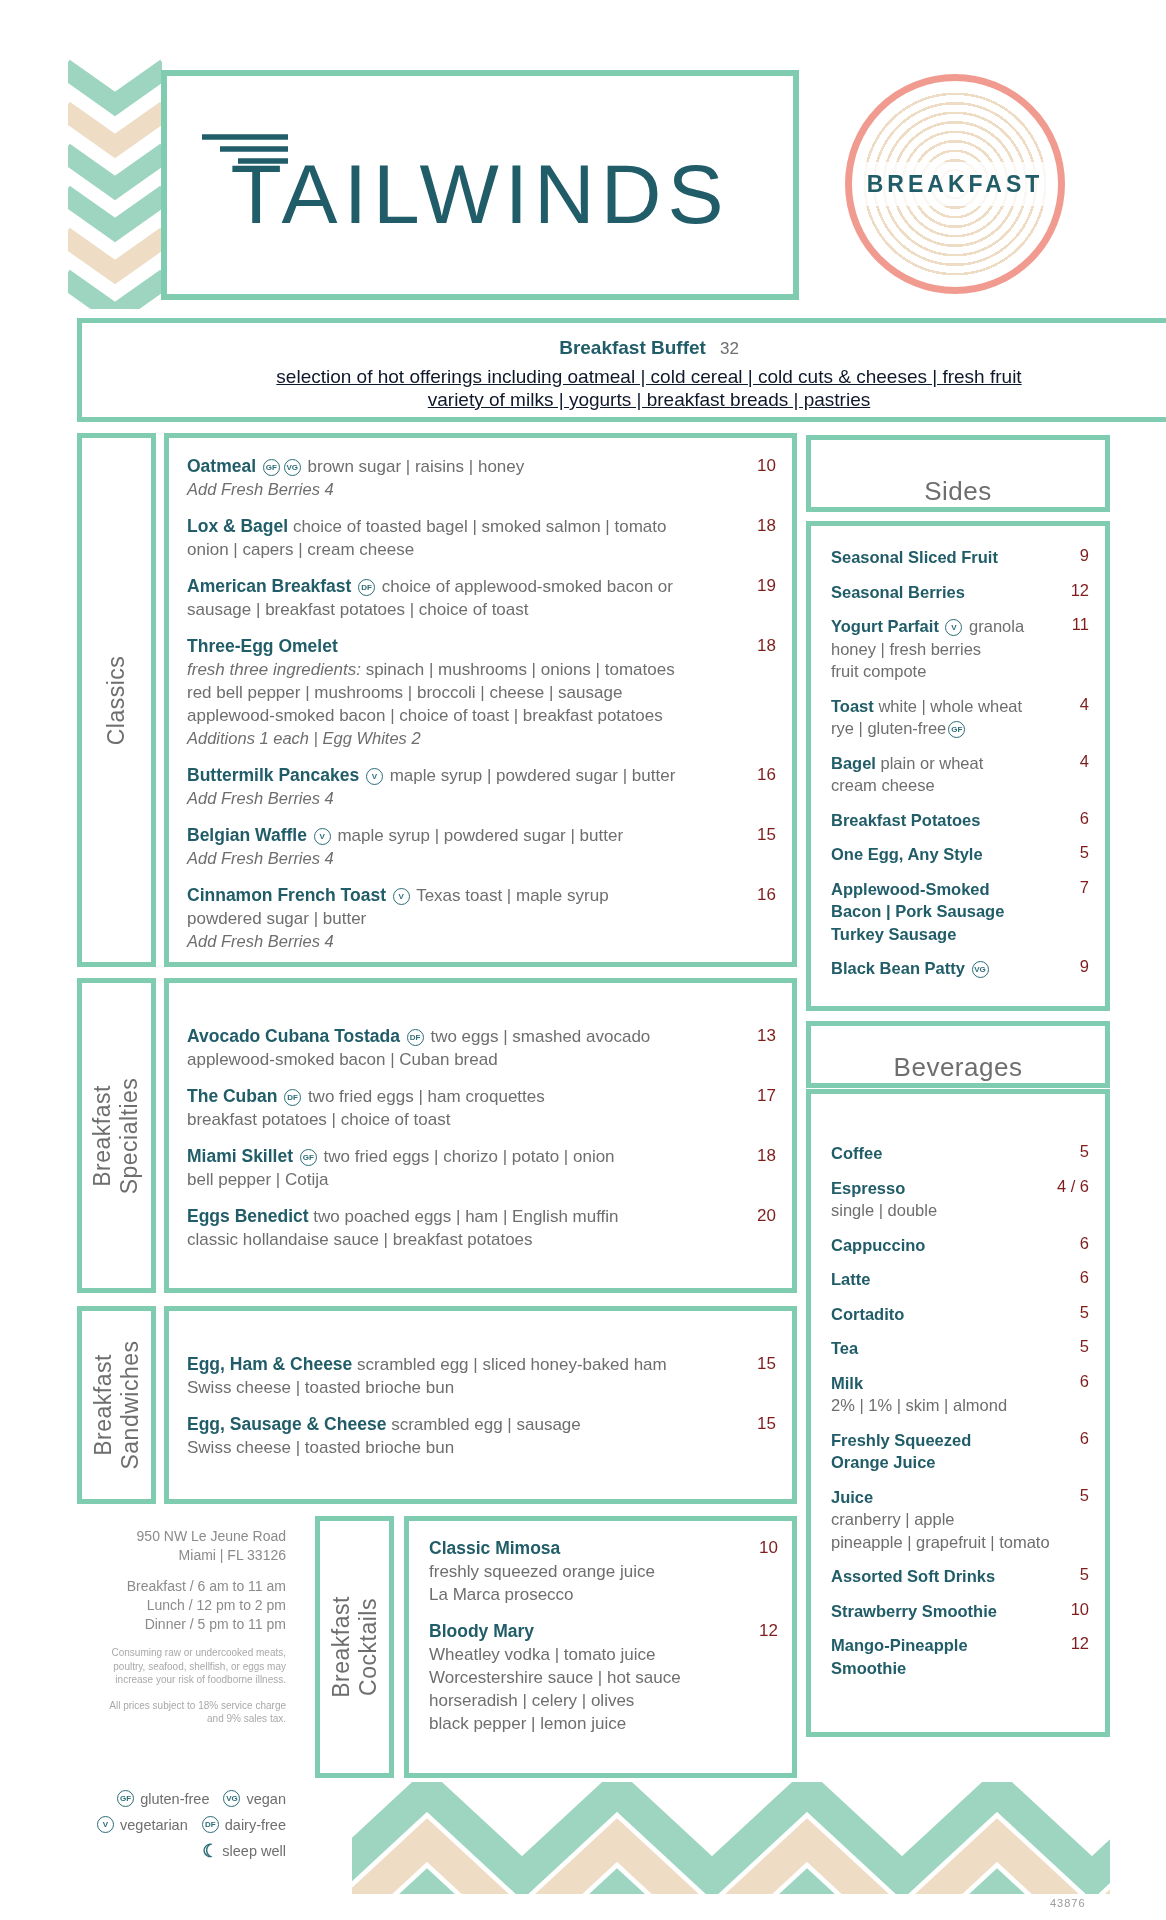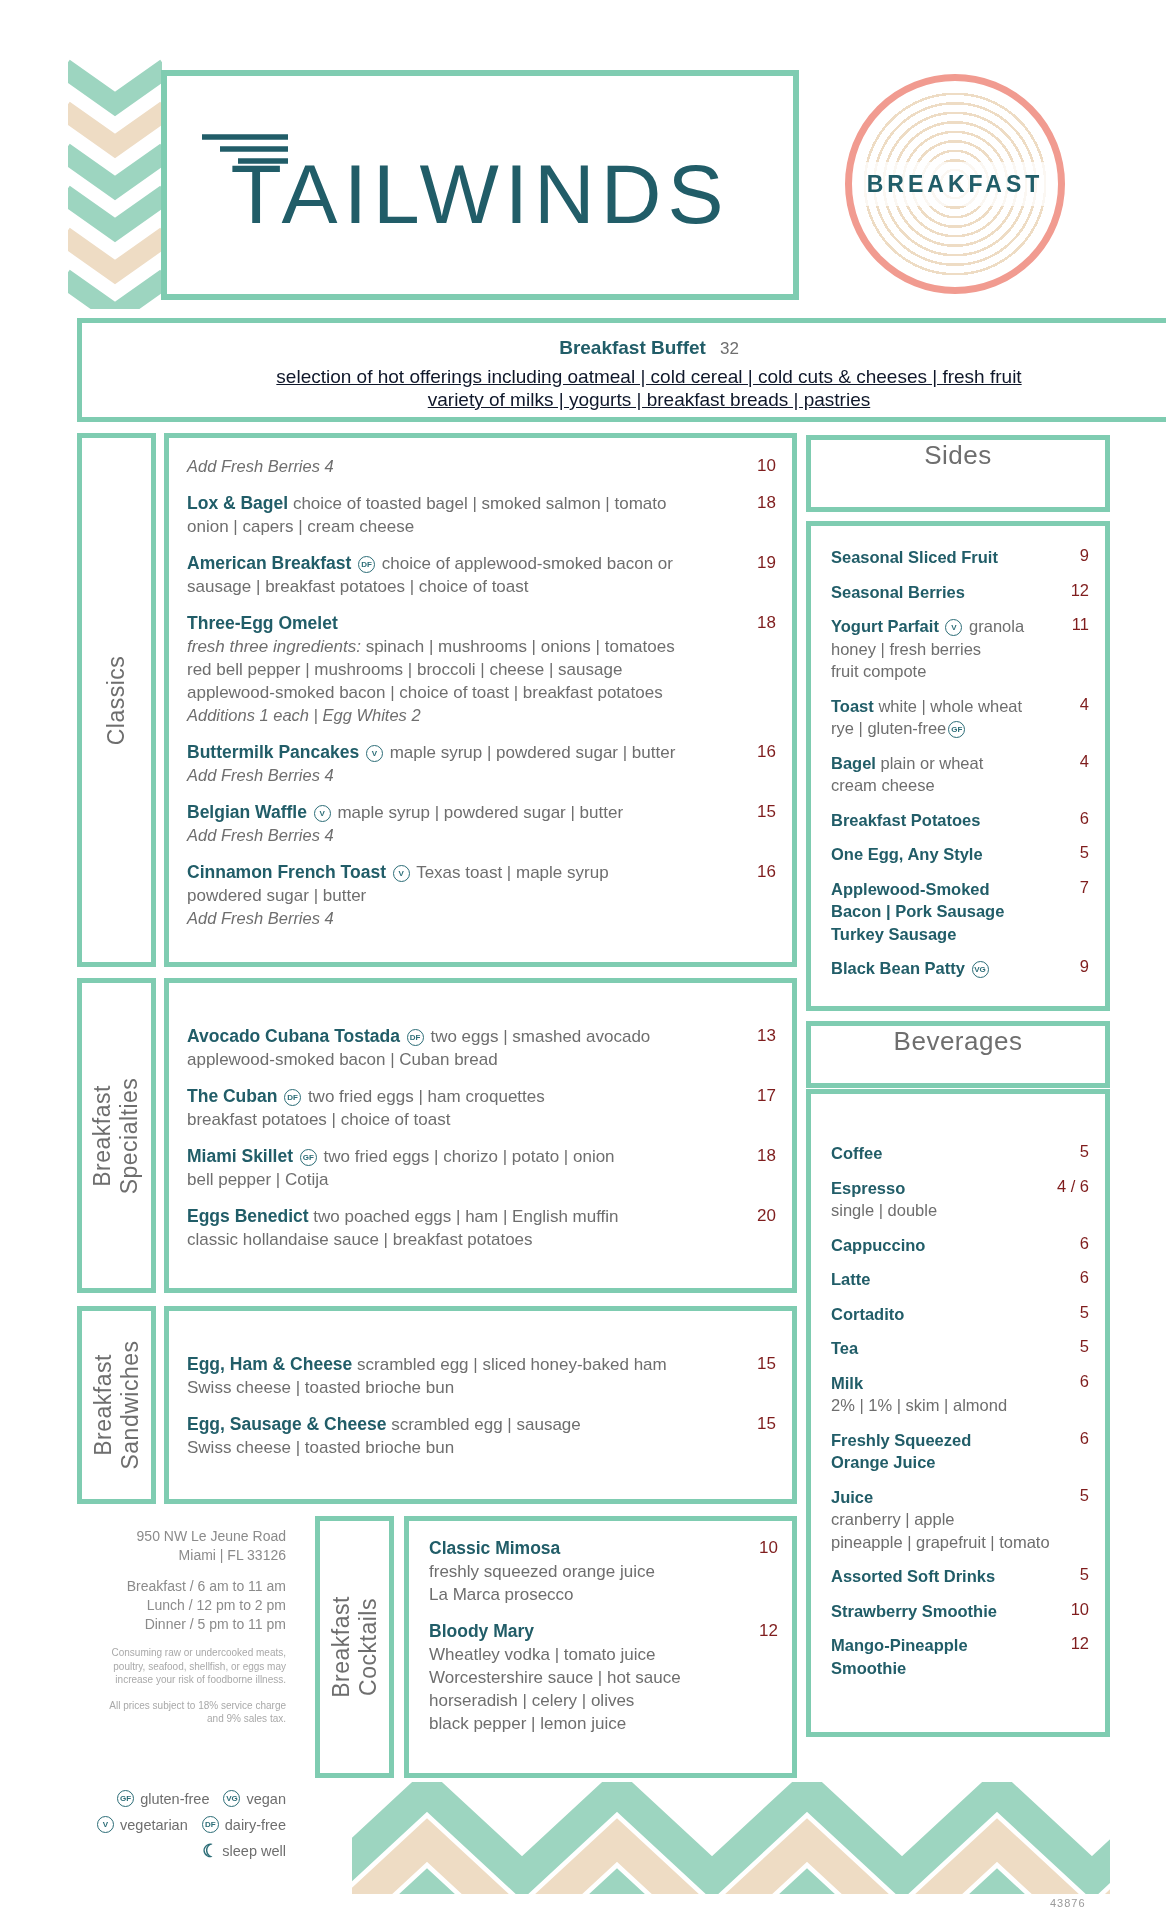--- a/index.html
+++ b/index.html
@@ -53,21 +53,21 @@
   .desc{color:#6e6e6e;white-space:pre-line;}
   .lead{font-style:italic;color:#6e6e6e;}
   .note{font-style:italic;color:#6e6e6e;font-size:16.5px;}
   .price{position:absolute;right:0;top:1px;font-size:17px;color:#7f1d1d;margin-left:33px;}
 
   .di{display:inline-block;width:17px;height:17px;border:1.2px solid #2c6d77;border-radius:50%;
       color:#2c6d77;font-size:8px;font-weight:bold;line-height:15px;text-align:center;
       vertical-align:2px;margin:0 2px;}
 
   
-  .rhead{display:flex;align-items:flex-start;justify-content:center;font-size:26px;color:#6e6e6e;letter-spacing:0.5px;}
+  .rhead{display:flex;align-items:flex-end;justify-content:center;font-size:26px;color:#6e6e6e;letter-spacing:0.5px;}
   .sides-head{left:806px;top:435px;width:304px;height:77px;}
   .sides-list{left:806px;top:521px;width:304px;height:490px;padding:20px 16px 0 20px;}
   .bev-head{left:806px;top:1021px;width:304px;height:67px;}
   .bev-list{left:806px;top:1089px;width:304px;height:648px;padding:48px 16px 0 20px;}
   .sitem{position:relative;margin-bottom:12px;padding-right:36px;}
   .sitem .line{font-size:16.5px;line-height:22.5px;}
   .sname{font-weight:bold;color:#215d68;white-space:pre-line;font-size:16.5px;}
   .sitem .price{top:0;font-size:16.5px;}
 
   
@@ -118,20 +118,21 @@
     <p class="bdesc">variety of milks | yogurts | breakfast breads | pastries</p>
   </div>
 
   <div class="bbox vbox classics-label">
     <div class="vtext">Classics</div>
   </div>
   <div class="bbox classics-content">
 
     <div class="item">
       <span class="price">10</span>
+      <p class="line"><span class="iname">Oatmeal</span> <span class="di">GF</span><span class="di">VG</span> <span class="desc">brown sugar | raisins | honey</span></p>
       <p class="line note">Add Fresh Berries 4</p>
     </div>
 
     <div class="item">
       <span class="price">18</span>
       <p class="line"><span class="iname">Lox &amp; Bagel</span> <span class="desc">choice of toasted bagel | smoked salmon | tomato
 onion | capers | cream cheese</span></p>
     </div>
 
     <div class="item">

